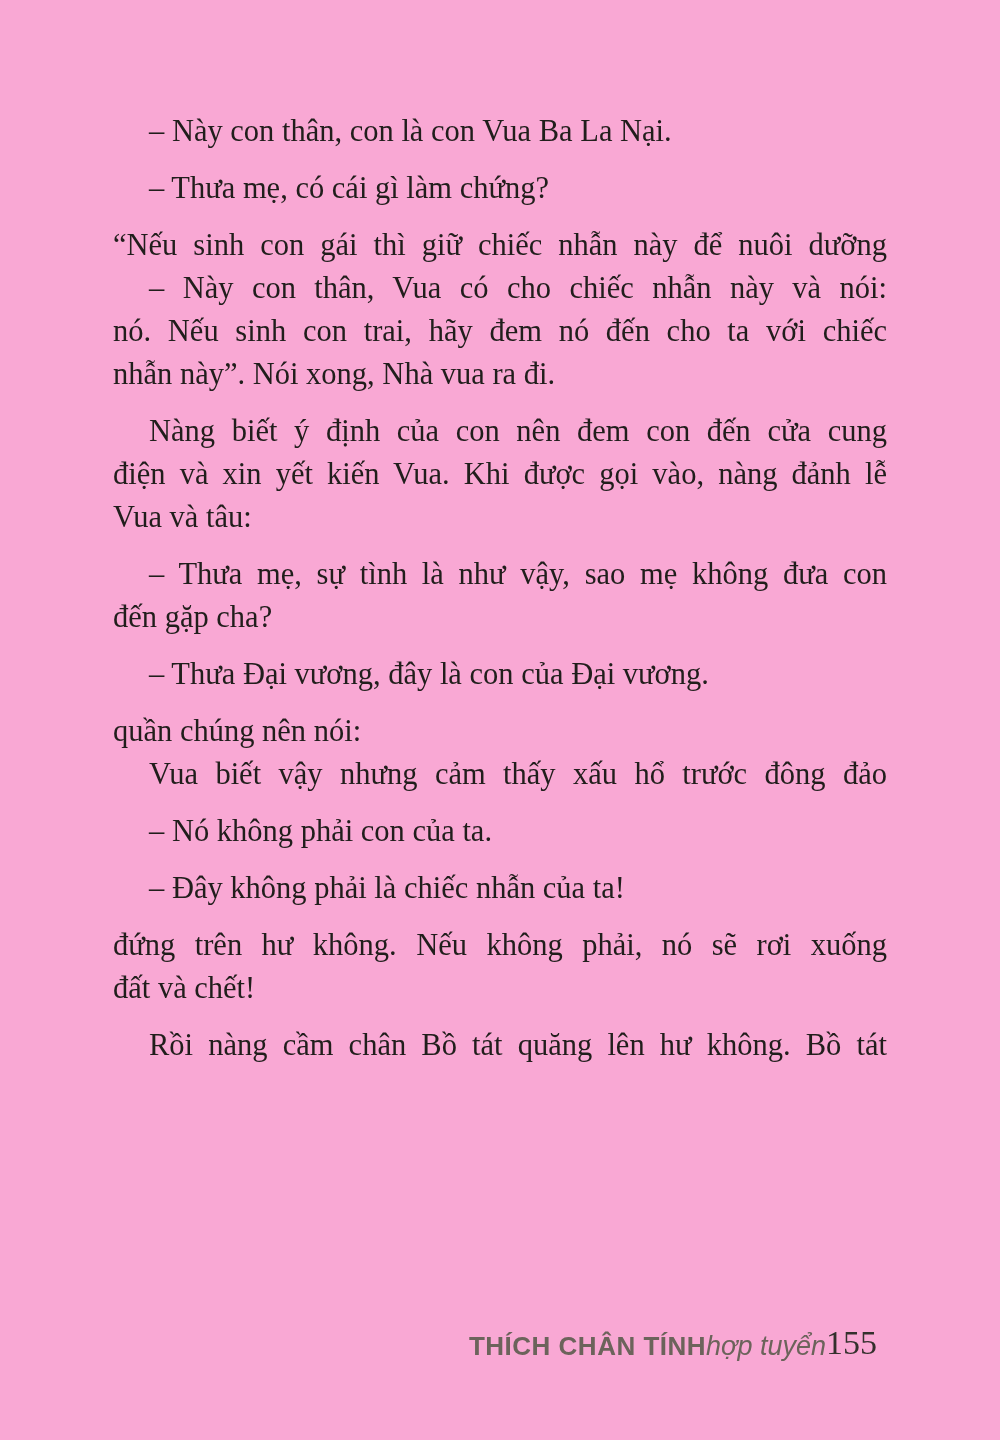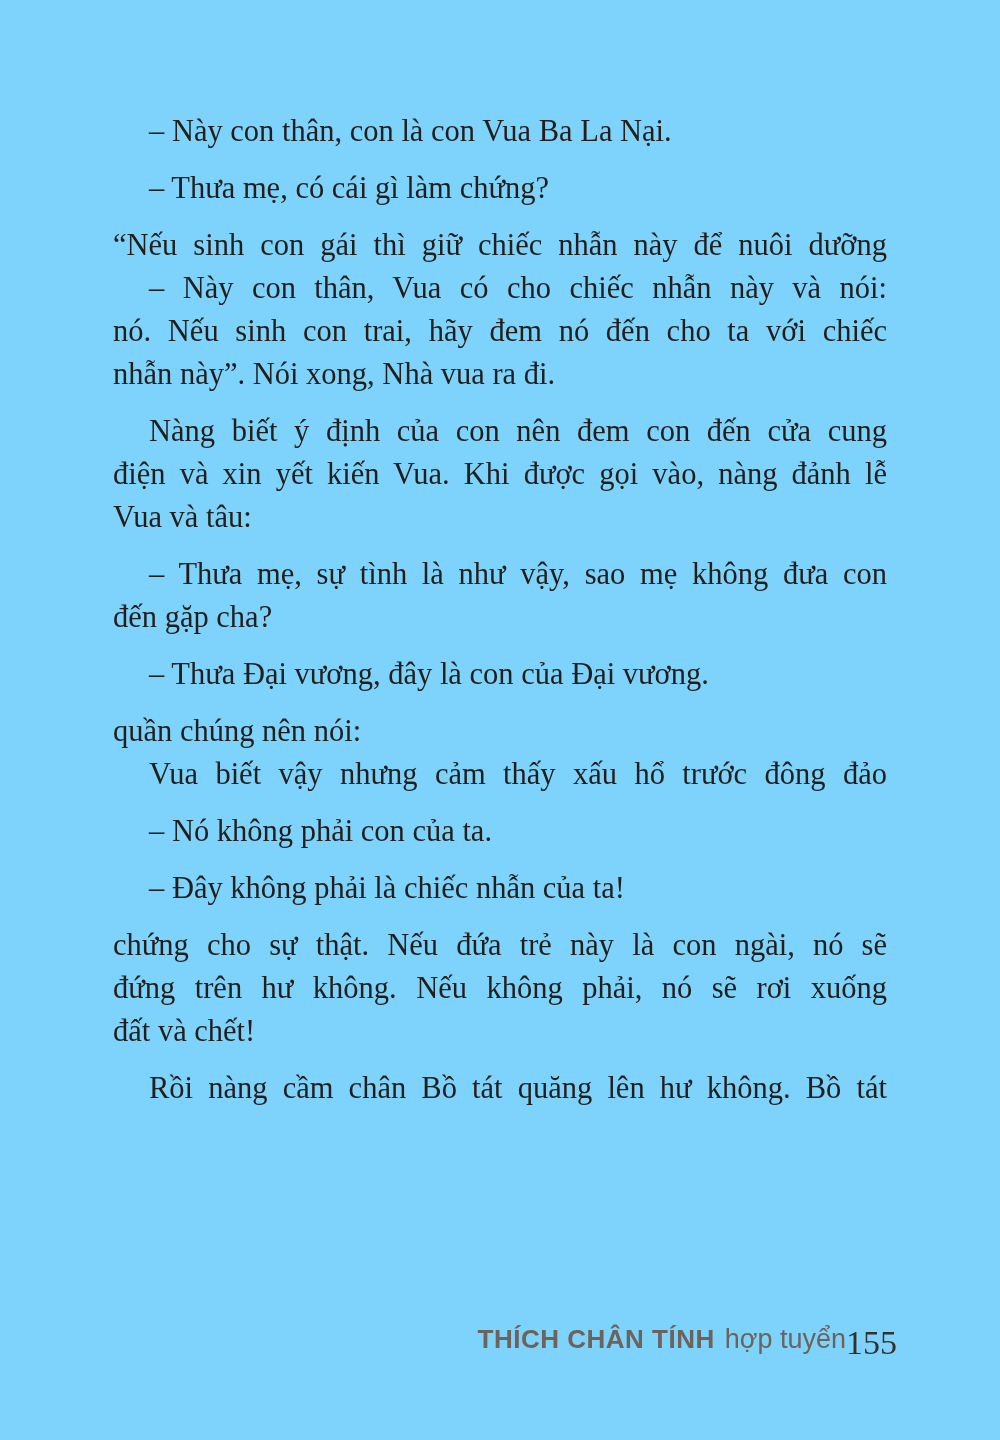--- a/index.html
+++ b/index.html
@@ -4,21 +4,21 @@
 <style>
   html, body {
     margin: 0;
     padding: 0;
     background: #ffffff;
   }
   .page {
     position: relative;
     width: 1000px;
     height: 1440px;
-    background: #7dd3fc;
+    background: #f9a8d4;
     overflow: hidden;
     font-family: "Liberation Serif", "DejaVu Serif", serif;
   }
   .content {
     position: absolute;
     left: 113px;
     top: 110px;
     width: 774px;
     color: #211e1c;
     font-size: 30.5px;
@@ -32,38 +32,38 @@
   }
   .line.j {
     text-align: justify;
     text-align-last: justify;
   }
   .line.ind {
     text-indent: 36px;
   }
   .footer {
     position: absolute;
-    right: 103px;
+    right: 123px;
     top: 1324px;
     display: flex;
-    align-items: flex-start;
+    align-items: flex-end;
     white-space: nowrap;
   }
   .footer-author {
     font-family: "Liberation Sans", "DejaVu Sans", sans-serif;
     font-weight: bold;
     font-size: 26px;
     letter-spacing: 0.5px;
     color: #6c635b;
   }
   .footer-collection {
     font-family: "Liberation Sans", "DejaVu Sans", sans-serif;
+    font-style: italic;
     font-size: 27px;
     color: #6c635b;
-    margin-left: 10px;
   }
   .footer-page {
     font-family: "Liberation Serif", "DejaVu Serif", serif;
     font-size: 34px;
     color: #34302d;
   }
 </style>
 </head>
 <body>
 
@@ -109,21 +109,20 @@
     <div class="para">
       <div class="line ind">– Nó không phải con của ta.</div>
     </div>
 
 
     <div class="para">
       <div class="line ind">– Đây không phải là chiếc nhẫn của ta!</div>
     </div>
 
     <div class="para">
-      <div class="line j">chứng cho sự thật. Nếu đứa trẻ này là con ngài, nó sẽ</div>
       <div class="line j">đứng trên hư không. Nếu không phải, nó sẽ rơi xuống</div>
       <div class="line">đất và chết!</div>
     </div>
 
     <div class="para">
       <div class="line ind j">Rồi nàng cầm chân Bồ tát quăng lên hư không. Bồ tát</div>
     </div>
 
   </div>
 

